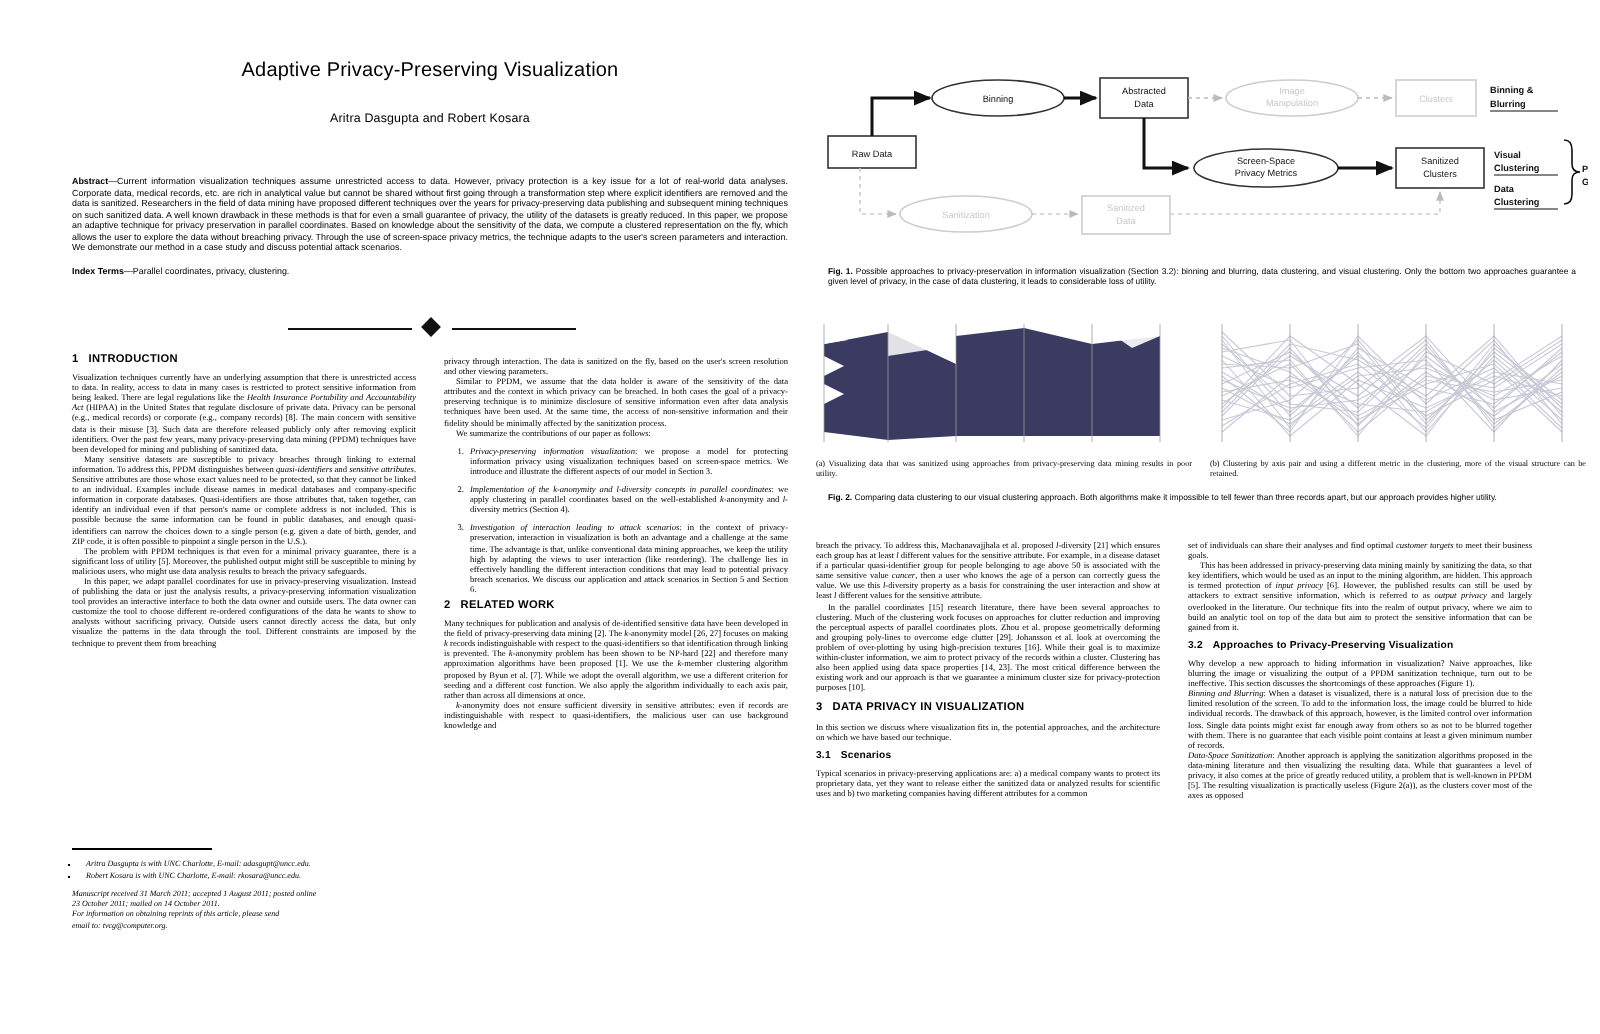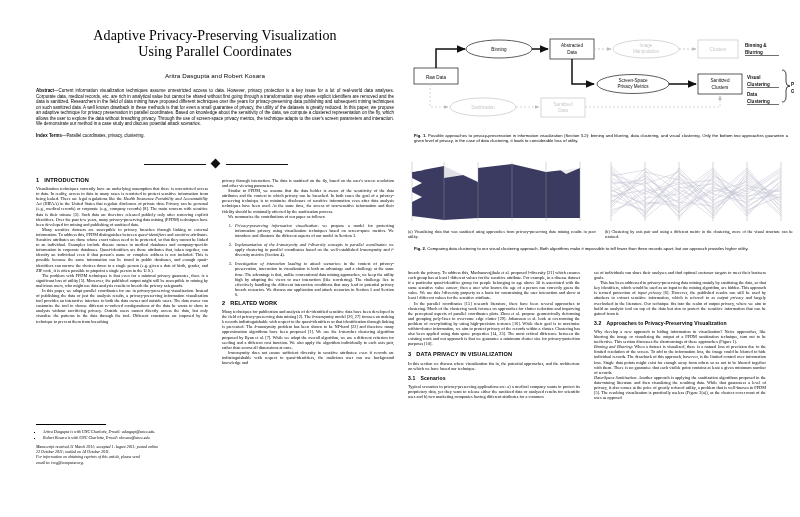--- a/index.html
+++ b/index.html
@@ -23,22 +23,22 @@
 
   
   .title-block {
     position: absolute;
     left: 36px;
     top: 28px;
     width: 358px;
     text-align: center;
   }
   .paper-title {
-    font-family: Liberation Serif, serif;
-    font-size: 14px;
+    font-family: Liberation Sans, sans-serif;
+    font-size: 10px;
     line-height: 16px;
     font-weight: 400;
     letter-spacing: 0.1px;
   }
   .authors {
     font-family: "Liberation Sans", sans-serif;
     font-size: 6.2px;
     margin-top: 12px;
     letter-spacing: 0.1px;
   }
@@ -211,21 +211,20 @@
   .fig2cap { left: 414px; top: 246px; width: 374px; }
 </style>
 </head>
 <body>
 
 <div class="page">
 
   <div class="title-block">
     <div class="paper-title">
       <div>Adaptive Privacy-Preserving Visualization</div>
-      <div>Using Parallel Coordinates</div>
     </div>
     <div class="authors">Aritra Dasgupta and Robert Kosara</div>
   </div>
 
   <div class="abstract-block">
     <div><b>Abstract</b><span>—</span><span>Current information visualization techniques assume unrestricted access to data. However, privacy protection is a key issue for a lot of real-world data analyses. Corporate data, medical records, etc. are rich in analytical value but cannot be shared without first going through a transformation step where explicit identifiers are removed and the data is sanitized. Researchers in the field of data mining have proposed different techniques over the years for privacy-preserving data publishing and subsequent mining techniques on such sanitized data. A well known drawback in these methods is that for even a small guarantee of privacy, the utility of the datasets is greatly reduced. In this paper, we propose an adaptive technique for privacy preservation in parallel coordinates. Based on knowledge about the sensitivity of the data, we compute a clustered representation on the fly, which allows the user to explore the data without breaching privacy. Through the use of screen-space privacy metrics, the technique adapts to the user's screen parameters and interaction. We demonstrate our method in a case study and discuss potential attack scenarios.</span></div>
     <div class="index-terms"><b>Index Terms</b><span>—</span><span>Parallel coordinates, privacy, clustering.</span></div>
   </div>
 
   <div class="ornament">

